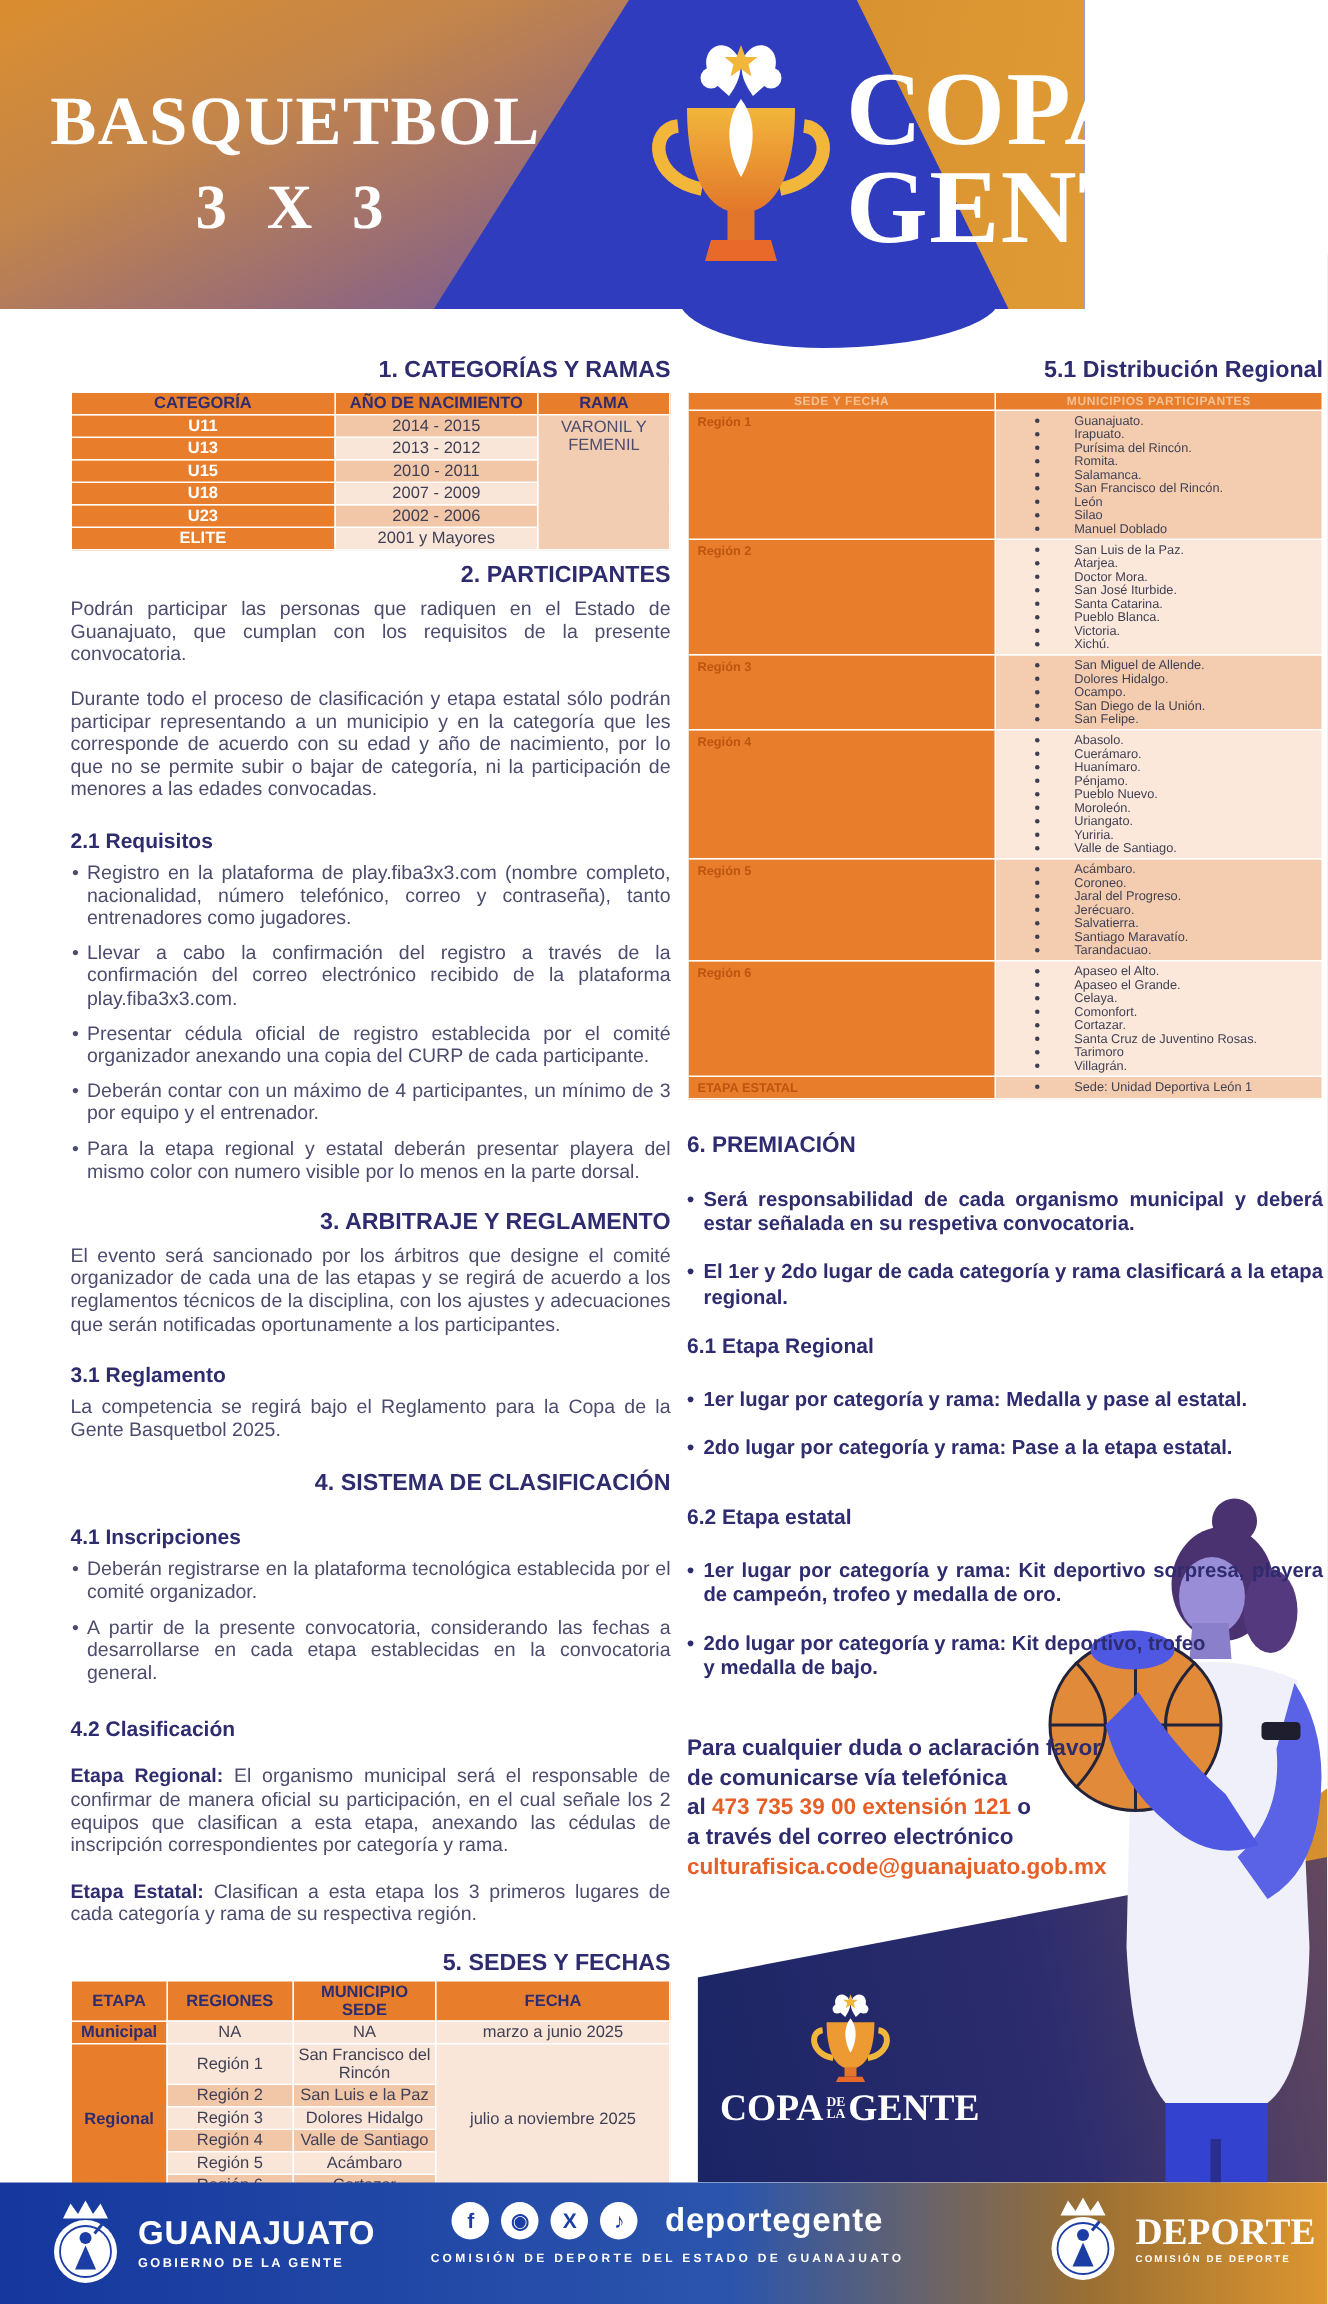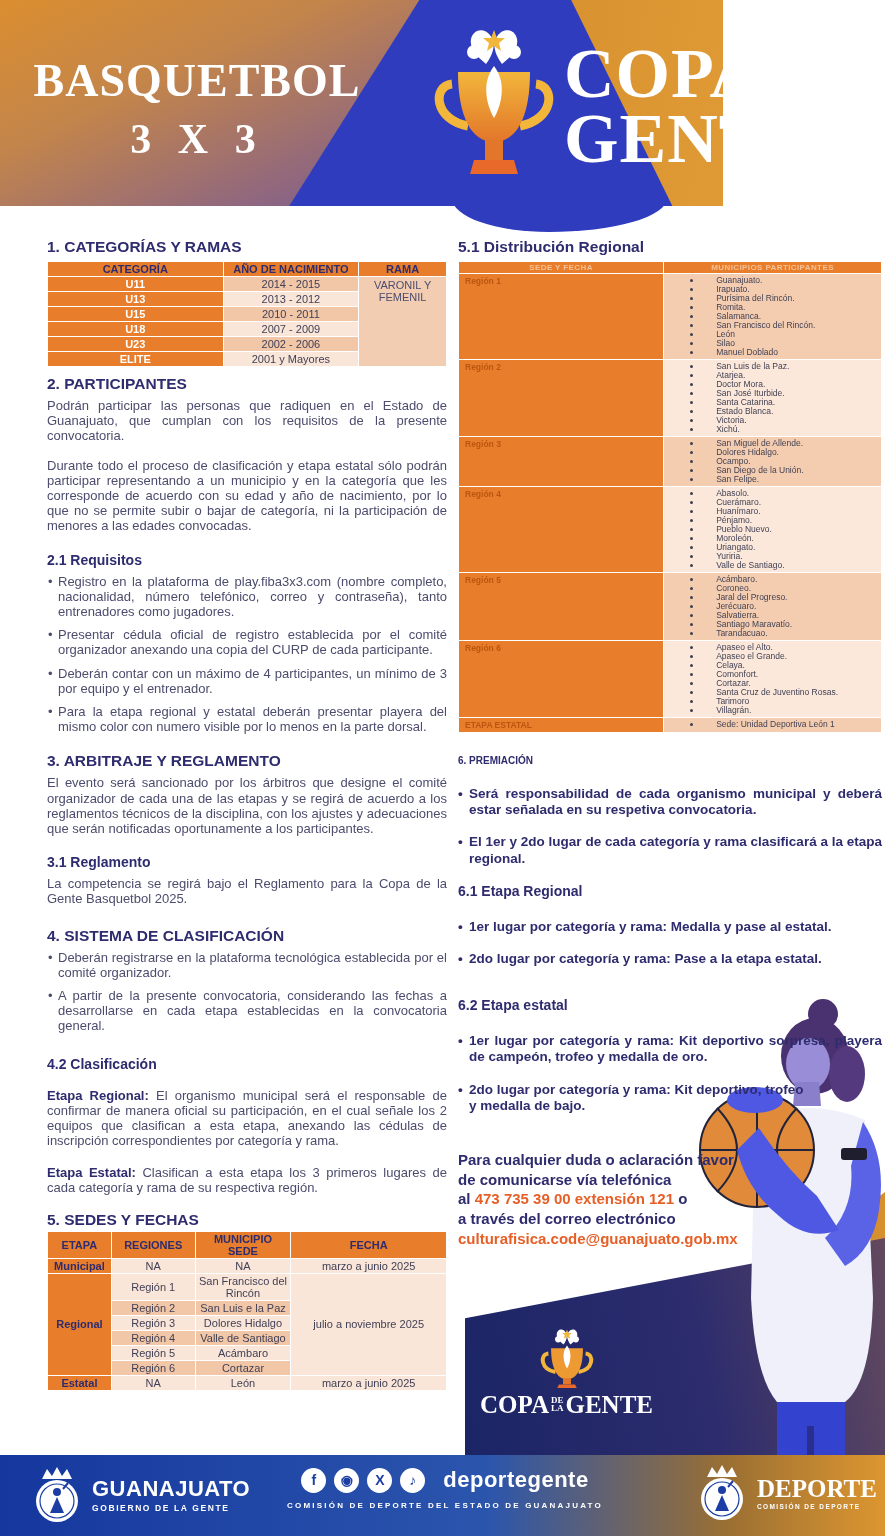--- a/index.html
+++ b/index.html
@@ -23,21 +23,21 @@
   .brand{position:absolute;left:430px;top:22px;display:flex;align-items:center;}
   .brand-text{color:#fff;font-family:"Liberation Serif", serif;font-weight:bold;line-height:.85;margin-left:6px;}
   .brand-row{display:flex;align-items:flex-start;}
   .brand .big{font-size:70px;letter-spacing:1px;}
   .brand .stack{display:flex;flex-direction:column;font-size:22px;line-height:.95;margin:8px 0 0 5px;}
   .brand .gente{margin-top:6px;}
 
   
   .col-left{position:absolute;left:47px;top:238px;width:400px;z-index:4;}
   .col-right{position:absolute;left:458px;top:238px;width:424px;z-index:4;}
-  .h1{font-size:15.5px;font-weight:bold;color:#2E2C6E;margin:0 0 5px;}
+  .h1{font-size:15.5px;font-weight:bold;color:#2E2C6E;margin:0 0 5px;text-align:right;}
   .h2{font-size:14px;font-weight:bold;color:#2E2C6E;margin:18px 0 6px;}
   .body-p{font-size:13px;color:#4C4C6E;line-height:1.17;text-align:justify;margin:0 0 14px;}
   .blt{position:relative;padding-left:11px;margin:0 0 8px;font-size:13px;color:#4C4C6E;
        line-height:1.17;text-align:justify;}
   .blt::before{content:"\2022";position:absolute;left:1px;top:0;color:#4C4C6E;}
   .lead{font-weight:bold;color:#2E2C6E;}
 
   
   table{border-collapse:collapse;}
   .tbl1{width:100%;font-size:11px;margin-bottom:8px;}
@@ -68,21 +68,21 @@
   .tbl51 .mb{background:#FBE8DB;}
   ul.mun-list{margin:1px 0;padding:0 0 0 38px;list-style:disc;color:#3F3F52;}
   ul.mun-list li{line-height:1.06;padding-left:14px;}
 
   
   .pblt{position:relative;padding-left:11px;margin:0 0 16px;font-size:13.5px;font-weight:bold;
         color:#2E2C6E;line-height:1.2;text-align:justify;}
   .pblt::before{content:"\2022";position:absolute;left:0;top:0;}
   .narrow1{max-width:335px;text-align:left;}
   .narrow2{max-width:305px;text-align:left;}
-  .h6{font-size:10px;font-weight:bold;color:#2E2C6E;margin:17px 0 20px;}
+  .h6{font-size:15px;font-weight:bold;color:#2E2C6E;margin:17px 0 20px;}
   .h61{font-size:14px;font-weight:bold;color:#2E2C6E;margin:6px 0 20px;}
 
   .contact{margin-top:36px;font-size:15px;font-weight:bold;color:#2E2C6E;line-height:1.32;}
   .contact .acc{color:#E65F26;}
 
   
   .deco-wedge{position:absolute;left:455px;top:1192px;width:430px;height:263px;z-index:1;
       background:linear-gradient(100deg,#5E421E 0%,#B5741F 55%,#E09732 100%);
       clip-path:polygon(100% 0,100% 100%,18% 100%);}
   .deco-panel{position:absolute;left:465px;top:1238px;width:420px;height:217px;z-index:2;
@@ -193,32 +193,34 @@
       </tr>
     </tbody>
       </table>
 
     <div class="h1">2. PARTICIPANTES</div>
     <p class="body-p">Podrán participar las personas que radiquen en el Estado de Guanajuato, que cumplan con los requisitos de la presente convocatoria.</p>
     <p class="body-p" style="margin-bottom:18px">Durante todo el proceso de clasificación y etapa estatal sólo podrán participar representando a un municipio y en la categoría que les corresponde de acuerdo con su edad y año de nacimiento, por lo que no se permite subir o bajar de categoría, ni la participación de menores a las edades convocadas.</p>
 
     <div class="h2">2.1 Requisitos</div>
     <div class="blt">Registro en la plataforma de play.fiba3x3.com (nombre completo, nacionalidad, número telefónico, correo y contraseña), tanto entrenadores como jugadores.</div>
+    <div class="blt">Llevar a cabo la confirmación del registro a través de la confirmación del correo electrónico recibido de la plataforma play.fiba3x3.com.</div>
     <div class="blt">Presentar cédula oficial de registro establecida por el comité organizador anexando una copia del CURP de cada participante.</div>
     <div class="blt">Deberán contar con un máximo de 4 participantes, un mínimo de 3 por equipo y el entrenador.</div>
     <div class="blt">Para la etapa regional y estatal deberán presentar playera del mismo color con numero visible por lo menos en la parte dorsal.</div>
 
     <div class="h1" style="margin-top:18px">3. ARBITRAJE Y REGLAMENTO</div>
     <p class="body-p">El evento será sancionado por los árbitros que designe el comité organizador de cada una de las etapas y se regirá de acuerdo a los reglamentos técnicos de la disciplina, con los ajustes y adecuaciones que serán notificadas oportunamente a los participantes.</p>
 
     <div class="h2">3.1 Reglamento</div>
     <p class="body-p">La competencia se regirá bajo el Reglamento para la Copa de la Gente Basquetbol 2025.</p>
 
     <div class="h1" style="margin-top:20px">4. SISTEMA DE CLASIFICACIÓN</div>
 
+    <div class="h2">4.1 Inscripciones</div>
     <div class="blt">Deberán registrarse en la plataforma tecnológica establecida por el comité organizador.</div>
     <div class="blt">A partir de la presente convocatoria, considerando las fechas a desarrollarse en cada etapa establecidas en la convocatoria general.</div>
 
     <div class="h2" style="margin-top:22px">4.2 Clasificación</div>
     <p class="body-p" style="margin-top:16px"><span class="lead">Etapa Regional:</span><span> El organismo municipal será el responsable de confirmar de manera oficial su participación, en el cual señale los 2 equipos que clasifican a esta etapa, anexando las cédulas de inscripción correspondientes por categoría y rama.</span></p>
     <p class="body-p" style="margin-top:16px"><span class="lead">Etapa Estatal:</span><span> Clasifican a esta etapa los 3 primeros lugares de cada categoría y rama de su respectiva región.</span></p>
 
     <div class="h1" style="margin-top:16px;margin-bottom:2px">5. SEDES Y FECHAS</div>
     <table class="tbl5">
       <tbody>
@@ -296,21 +298,21 @@
       </tr>
       <tr>
         <td class="rg">Región 2</td>
         <td class="mun mb">
               <ul class="mun-list">
                 <li>San Luis de la Paz.</li>
                 <li>Atarjea.</li>
                 <li>Doctor Mora.</li>
                 <li>San José Iturbide.</li>
                 <li>Santa Catarina.</li>
-                <li>Estado Blanca.</li>
+                <li>Pueblo Blanca.</li>
                 <li>Victoria.</li>
                 <li>Xichú.</li>
               </ul>
             </td>
       </tr>
       <tr>
         <td class="rg">Región 3</td>
         <td class="mun ma">
               <ul class="mun-list">
                 <li>San Miguel de Allende.</li>

